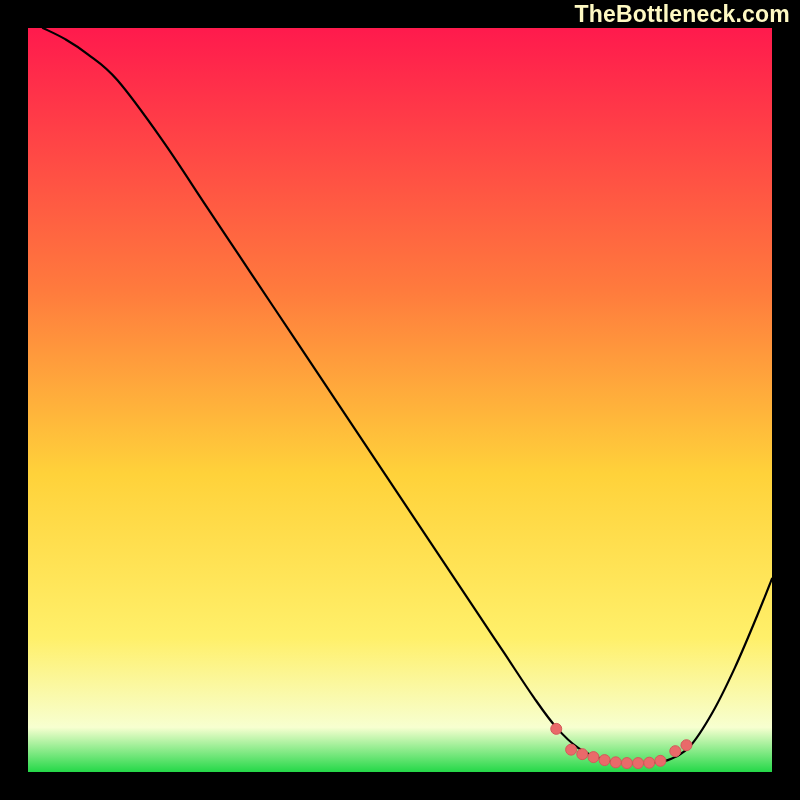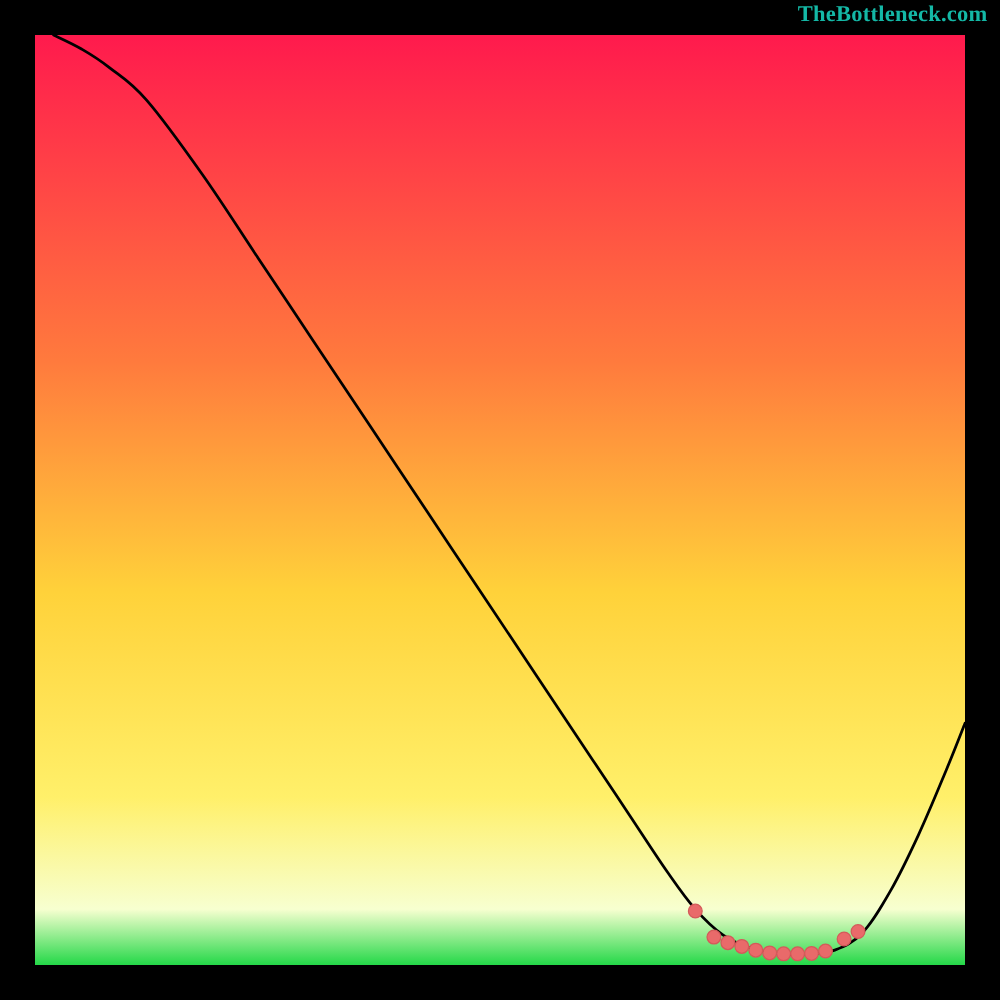--- a/index.html
+++ b/index.html
@@ -7,24 +7,24 @@
   .frame {
     position: absolute;
     left: 0; top: 0;
     width: 800px; height: 800px;
     background: #000;
   }
   .watermark {
     position: absolute;
     top: 1px;
     right: 10px;
-    font-family: Liberation Serif, serif;
-    font-size: 18px;
+    font-family: Liberation Sans, sans-serif;
+    font-size: 23px;
     font-weight: bold;
-    color: #14b8a6;
+    color: #fef9c3;
     letter-spacing: 0.2px;
   }
   .plot {
     position: absolute;
     left: 28px;
     top: 28px;
     width: 744px;
     height: 744px;
   }
   svg { display: block; }

